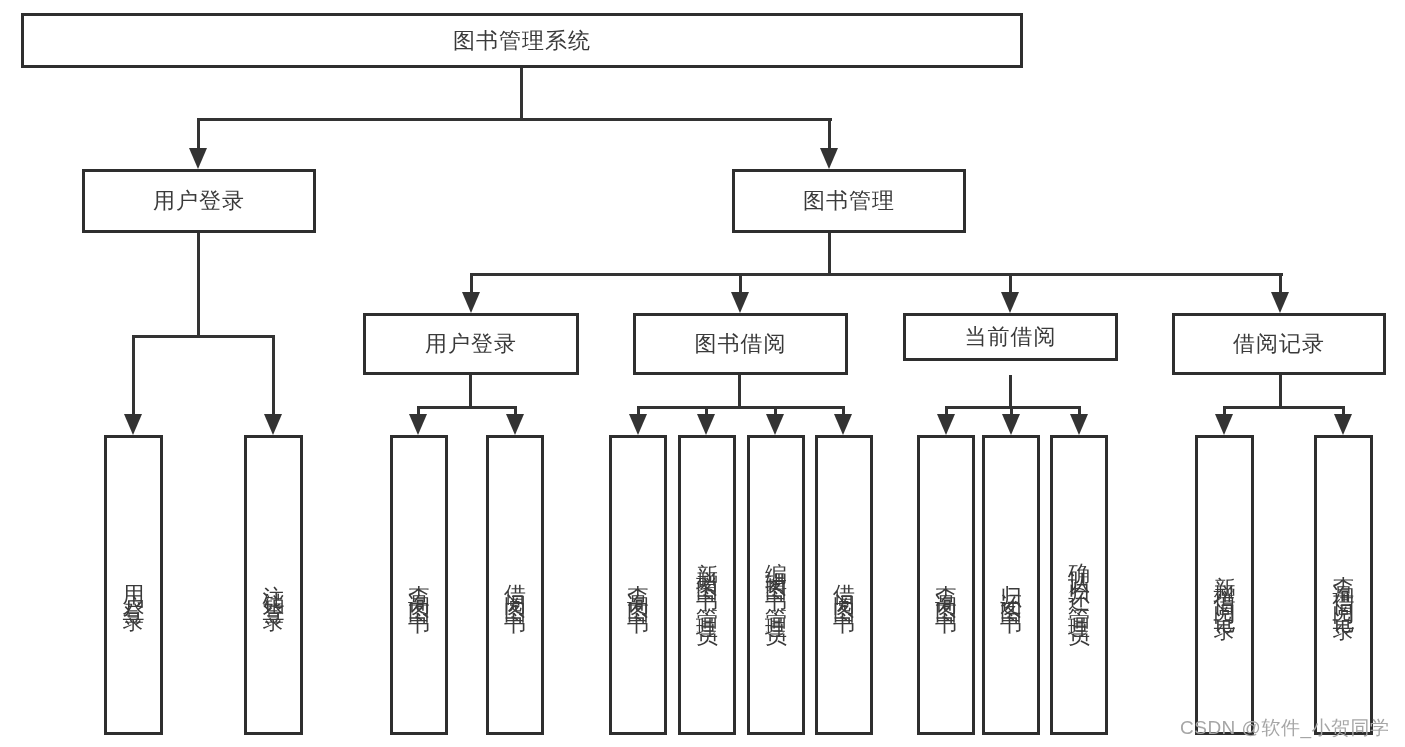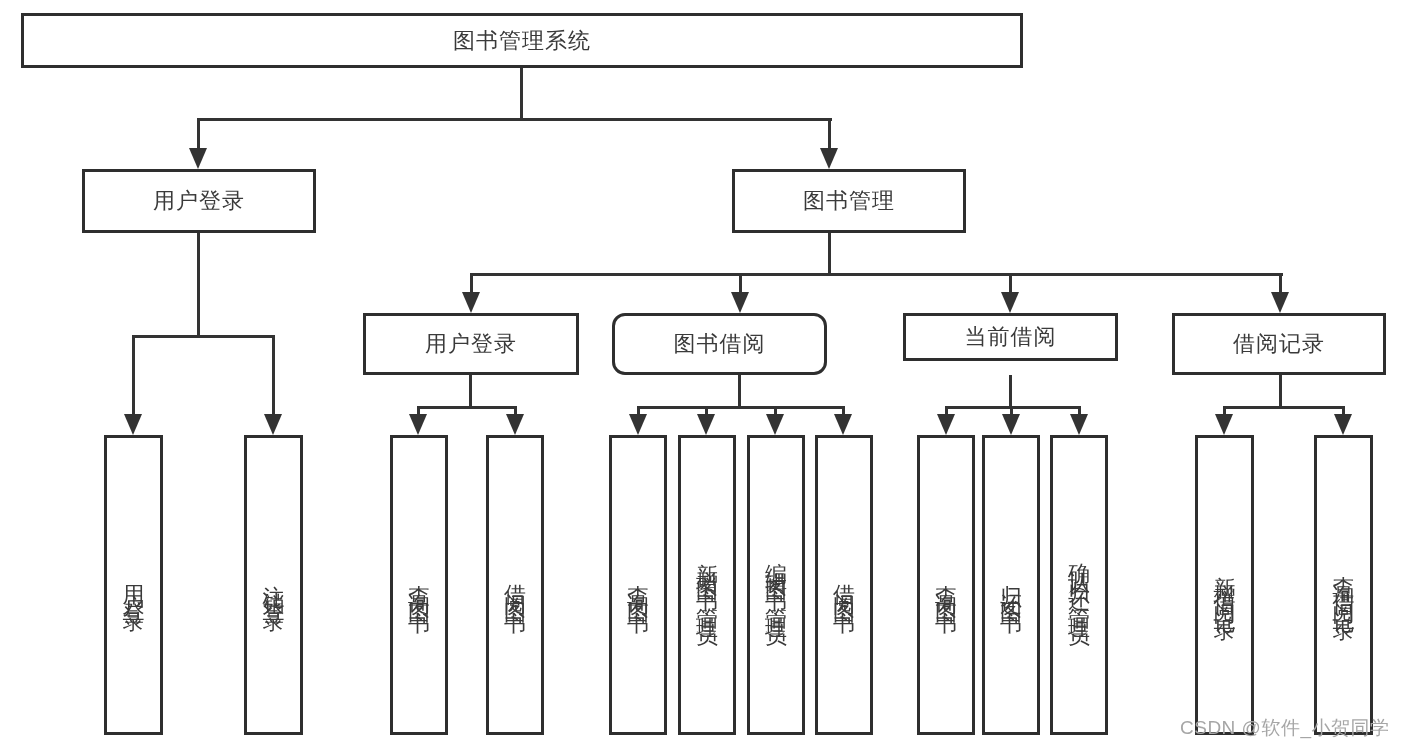--- a/index.html
+++ b/index.html
@@ -102,21 +102,21 @@
   <div class="line" style="left:739px; top:273px; width:3px; height:24px;"></div>
   <div class="arrow" style="left:731px; top:292px;"></div>
   <div class="line" style="left:1009px; top:273px; width:3px; height:24px;"></div>
   <div class="arrow" style="left:1001px; top:292px;"></div>
   <div class="line" style="left:1279px; top:273px; width:3px; height:24px;"></div>
   <div class="arrow" style="left:1271px; top:292px;"></div>
 
   <div class="node hnode" style="left:363px; top:313px; width:216px; height:62px;">
     <span>用户登录</span>
   </div>
-  <div class="node hnode" style="left:612px; top:313px; width:215px; height:62px;border-radius:13px;">
+  <div class="node hnode" style="left:633px; top:313px; width:215px; height:62px;">
     <span>图书借阅</span>
   </div>
   <div class="node hnode" style="left:903px; top:313px; width:215px; height:48px;">
     <span>当前借阅</span>
   </div>
   <div class="node hnode" style="left:1172px; top:313px; width:214px; height:62px;">
     <span>借阅记录</span>
   </div>
 
   <div class="line" style="left:469px; top:375px; width:3px; height:31px;"></div>

